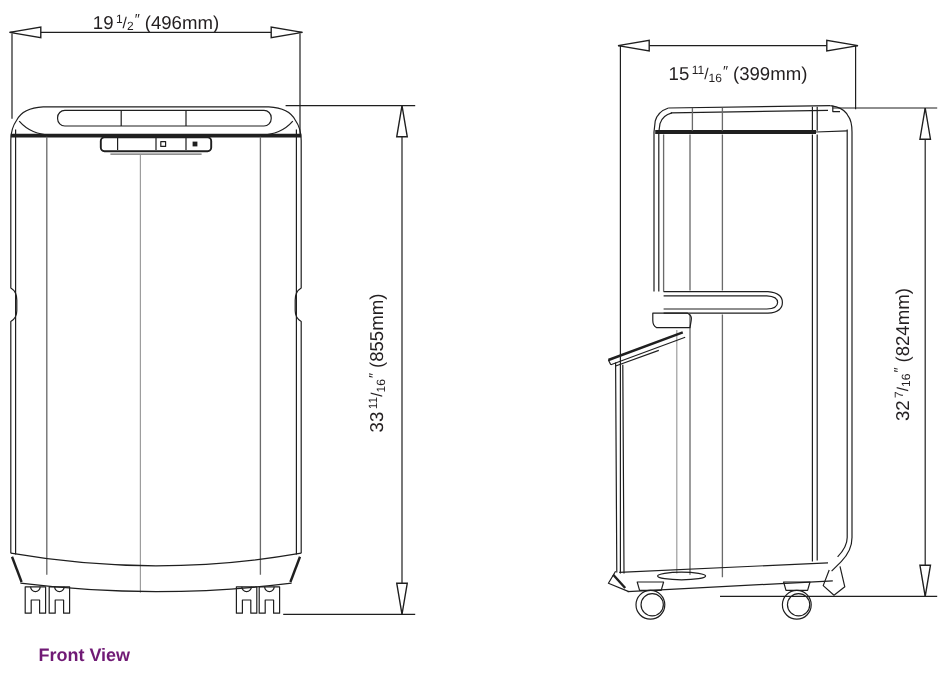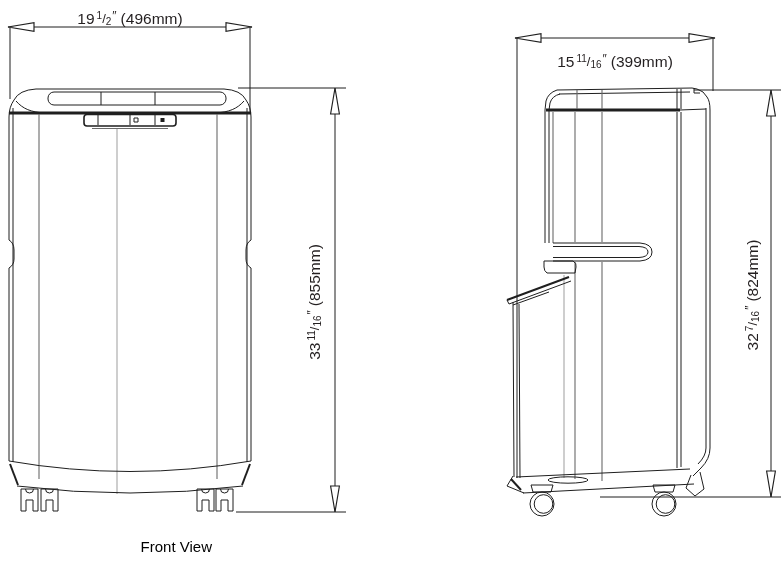--- a/index.html
+++ b/index.html
@@ -22,21 +22,21 @@
   }
   .rot{transform:rotate(-90deg);}
   .dim-label .whole{margin-right:2px;}
   .dim-label .frac{font-size:10px;letter-spacing:0;}
   .dim-label .frac sup{font-size:10px;vertical-align:5px;}
   .dim-label .frac sub{font-size:10px;vertical-align:-1px;}
   .dim-label .slash{font-size:13px;vertical-align:1px;}
   .dim-label .unit{font-size:12px;vertical-align:4px;margin-left:1px;}
   .dim-label .metric{margin-left:4px;}
   .view-label{
-    position:absolute;text-align:right;font-size:15px;font-weight:400;color:#000000;
+    position:absolute;text-align:left;font-size:15px;font-weight:700;color:#701a75;
     white-space:nowrap;
   }
 </style>
 </head>
 <body>
 
 <div id="stage">
 
   <svg width="784" height="561" viewBox="0 0 784 561">
 

